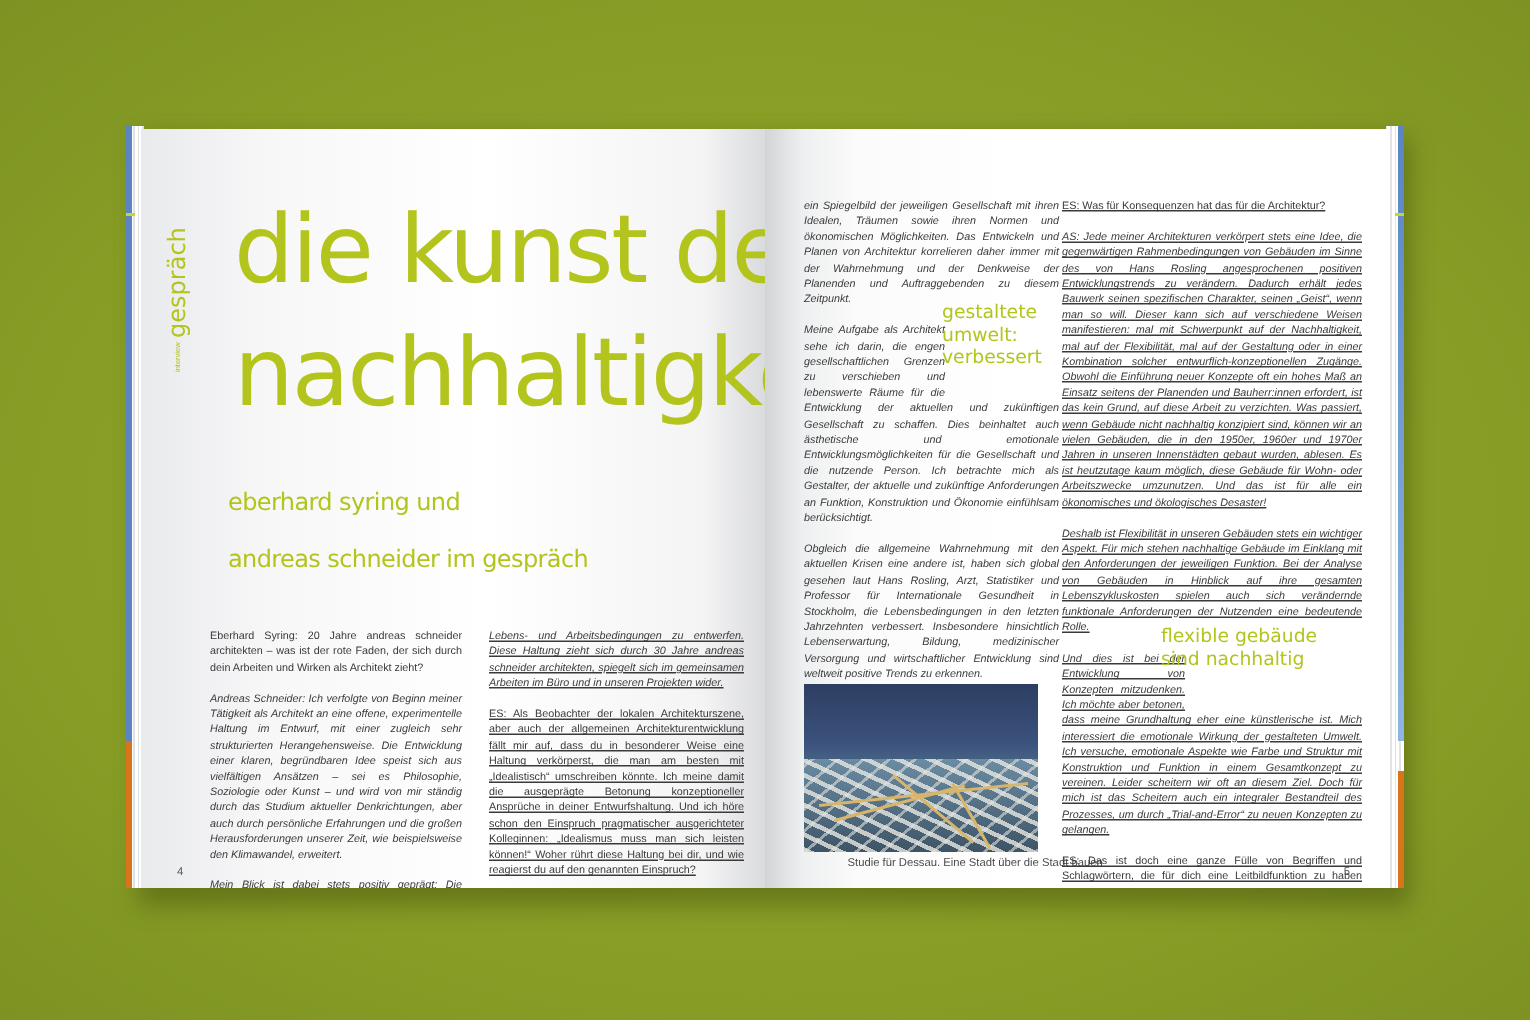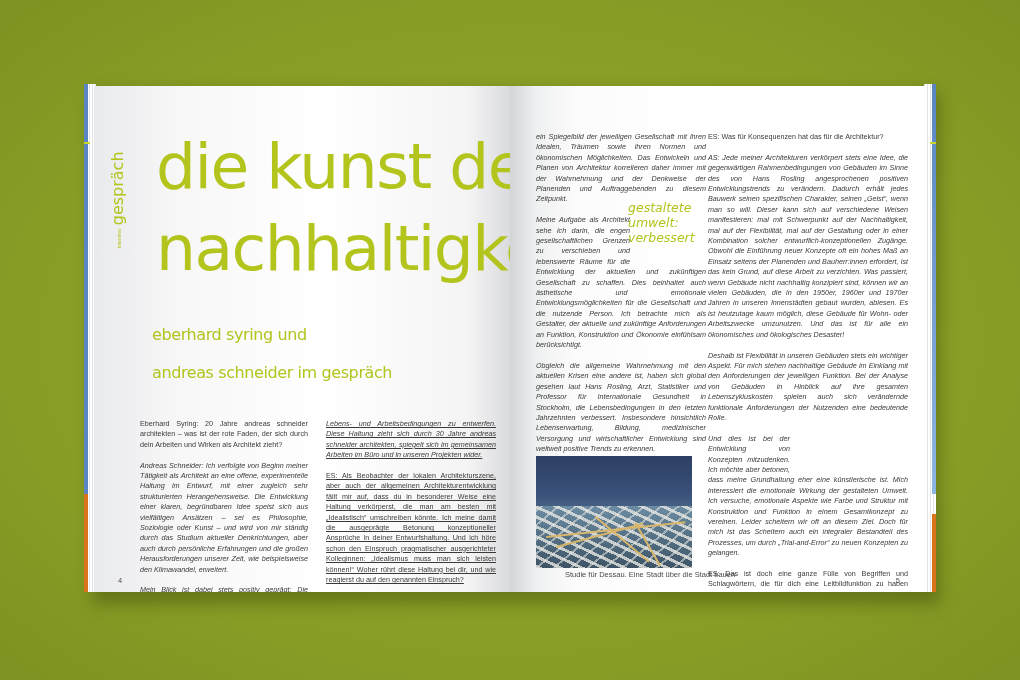--- a/index.html
+++ b/index.html
@@ -30,23 +30,23 @@
   .title{position:absolute;left:62px;top:40px;font-family:"DejaVu Sans",sans-serif;
     color:#b3c41c;font-size:63px;line-height:82px;letter-spacing:-1.5px;font-weight:normal;}
   .subtitle{position:absolute;left:58px;top:230px;font-family:"DejaVu Sans",sans-serif;
     color:#b3c41c;font-size:16px;line-height:38px;letter-spacing:-0.4px;}
   .col{position:absolute;font-size:7.2px;line-height:10.4px;color:#3a3a3a;text-align:justify;}
   .col p{margin:0 0 10.4px 0;}
   .it{font-style:italic;}
   .l-col1{left:46px;top:333px;width:168px;}
   .l-col2{left:232px;top:333px;width:170px;text-decoration:underline;}
   .r-col1{left:26px;top:46px;width:170px;}
-  .r-col2{left:198px;top:46px;width:200px;}
+  .r-col2{left:198px;top:46px;width:200px;text-decoration:underline;}
   .pull{position:absolute;font-family:"DejaVu Sans",sans-serif;color:#b3c41c;font-size:12.5px;line-height:15px;}
-  .pull1{left:118px;top:114px;font-style:italic;}
+  .pull1{left:118px;top:114px;}
   .pull2{left:264px;top:330px;}
   .float-r1{float:right;width:76px;height:52px;}
   .float-r2{float:right;width:118px;height:40px;}
   .photo{position:absolute;left:26px;top:370px;width:156px;height:112px;
     background:linear-gradient(180deg,#2d3e62 0%,#3b527c 35%,#4a6586 48%,#6f8ea6 55%,#5e7c90 70%,#44596a 100%);overflow:hidden;}
   .photo .model{position:absolute;left:0;top:50px;width:156px;height:62px;
     background:
       repeating-linear-gradient(25deg, rgba(230,230,225,0.8) 0 3px, transparent 3px 9px),
       repeating-linear-gradient(-40deg, rgba(220,222,218,0.6) 0 2px, transparent 2px 11px),
       linear-gradient(180deg,#6b8ca3,#3e5466);}
@@ -129,15 +129,19 @@
 
   <div class="col r-col2">
     <p>ES: Was für Konsequenzen hat das für die Architektur?</p>
     <p class="it">AS: Jede meiner Architekturen verkörpert stets eine Idee, die gegenwärtigen Rahmenbedingungen von Gebäuden im Sinne des von Hans Rosling angesprochenen positiven Entwicklungstrends zu verändern. Dadurch erhält jedes Bauwerk seinen spezifischen Charakter, seinen „Geist“, wenn man so will. Dieser kann sich auf verschiedene Weisen manifestieren: mal mit Schwerpunkt auf der Nachhaltigkeit, mal auf der Flexibilität, mal auf der Gestaltung oder in einer Kombination solcher entwurflich-konzeptionellen Zugänge. Obwohl die Einführung neuer Konzepte oft ein hohes Maß an Einsatz seitens der Planenden und Bauherr:innen erfordert, ist das kein Grund, auf diese Arbeit zu verzichten. Was passiert, wenn Gebäude nicht nachhaltig konzipiert sind, können wir an vielen Gebäuden, die in den 1950er, 1960er und 1970er Jahren in unseren Innenstädten gebaut wurden, ablesen. Es ist heutzutage kaum möglich, diese Gebäude für Wohn- oder Arbeitszwecke umzunutzen. Und das ist für alle ein ökonomisches und ökologisches Desaster!</p>
     <p class="it">Deshalb ist Flexibilität in unseren Gebäuden stets ein wichtiger Aspekt. Für mich stehen nachhaltige Gebäude im Einklang mit den Anforderungen der jeweiligen Funktion. Bei der Analyse von Gebäuden in Hinblick auf ihre gesamten Lebenszykluskosten spielen auch sich verändernde funktionale Anforderungen der Nutzenden eine bedeutende Rolle.</p>
     <div class="float-r2"></div>
     <p class="it">Und dies ist bei der Entwicklung von Konzepten mitzudenken. Ich möchte aber betonen, dass meine Grundhaltung eher eine künstlerische ist. Mich interessiert die emotionale Wirkung der gestalteten Umwelt. Ich versuche, emotionale Aspekte wie Farbe und Struktur mit Konstruktion und Funktion in einem Gesamtkonzept zu vereinen. Leider scheitern wir oft an diesem Ziel. Doch für mich ist das Scheitern auch ein integraler Bestandteil des Prozesses, um durch „Trial-and-Error“ zu neuen Konzepten zu gelangen.</p>
     <p>ES: Das ist doch eine ganze Fülle von Begriffen und Schlagwörtern, die für dich eine Leitbildfunktion zu haben scheinen. Du sprichst bei den Zielsetzungen in Bezug auf deine Architektur zentral von „Nachhaltigkeit“, ein Begriff, der bei dir, wie ich finde, aber eine ganz spezifische, mehrschichtige Interpretation</p>
   </div>
 
+  <div class="pull pull2">
+    <div>flexible gebäude</div>
+    <div>sind nachhaltig</div>
+  </div>
 
   <div class="pagenum pn-right">5</div>
 </div>
 
 </body></html>

